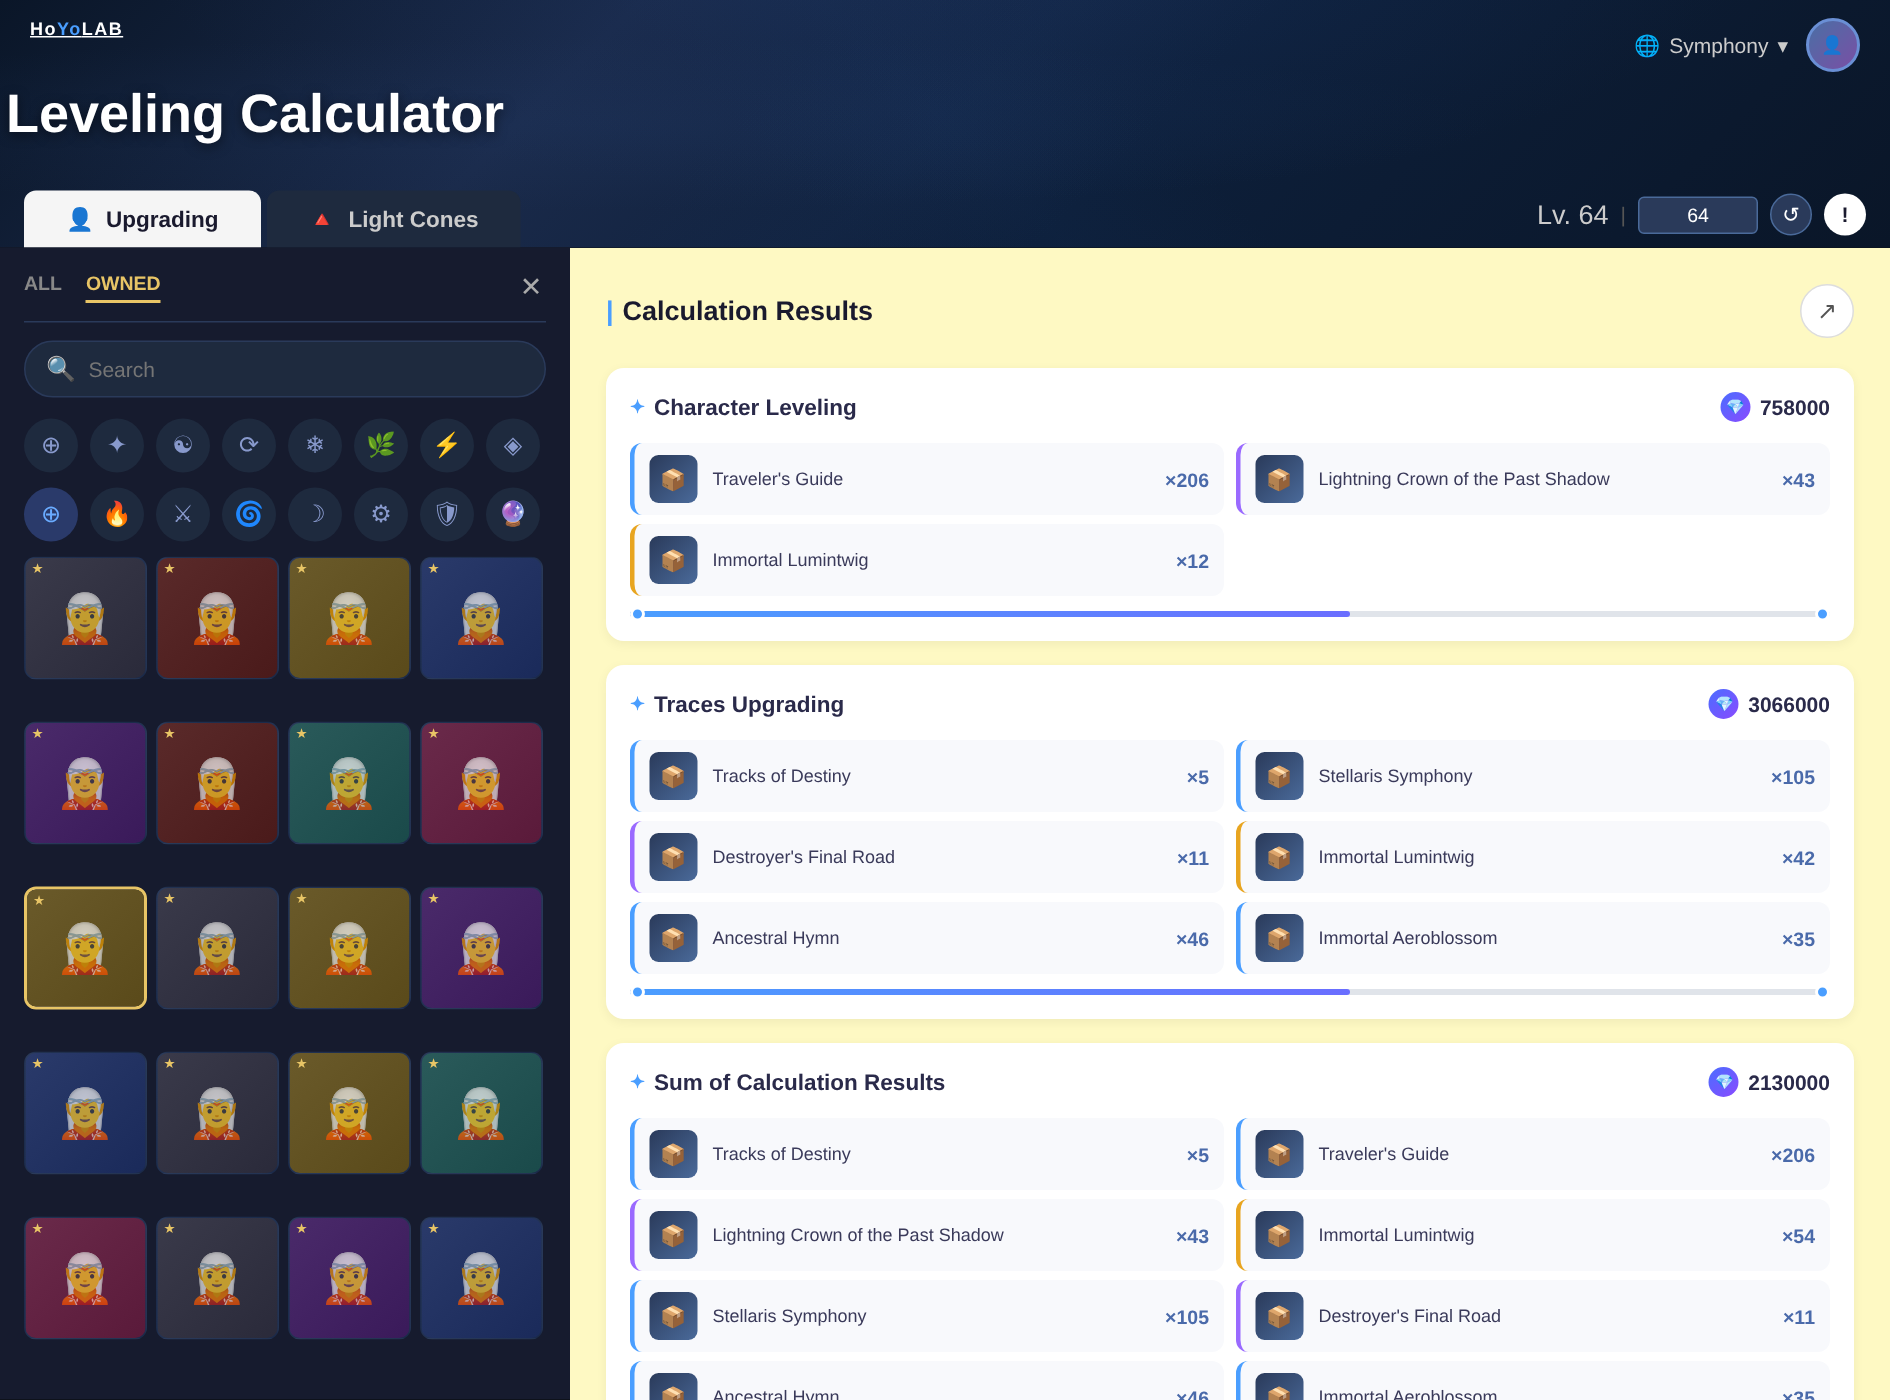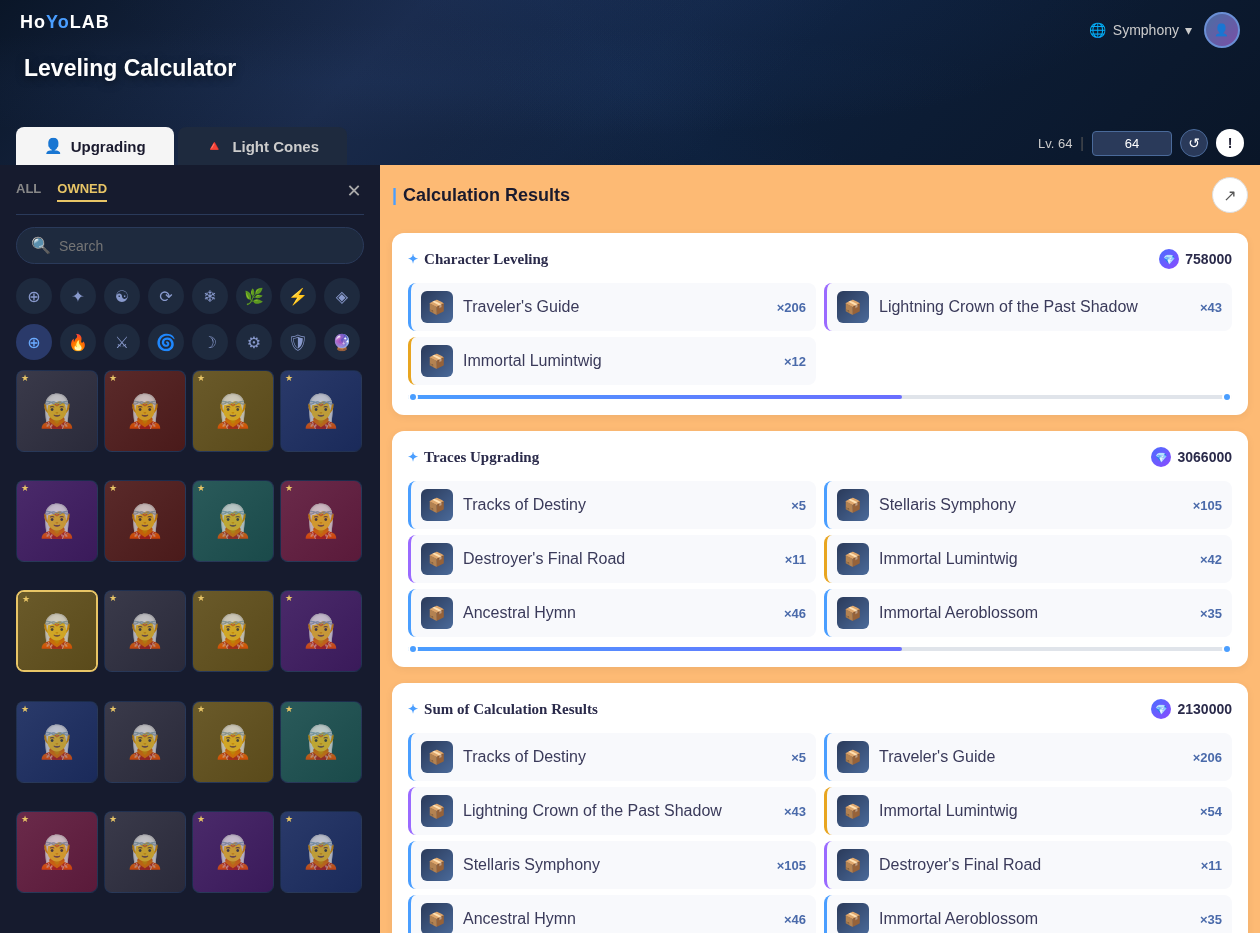--- a/index.html
+++ b/index.html
@@ -31,25 +31,26 @@
         radial-gradient(ellipse at 30% 50%, #2a4a8022 0%, transparent 50%);
     }
     .header-bg-lines {
       position: absolute;
       inset: 0;
       background-image: 
         linear-gradient(45deg, transparent 40%, #1a3a6a18 50%, transparent 60%),
         linear-gradient(-45deg, transparent 40%, #1a3a6a18 50%, transparent 60%);
     }
     .logo {
-      font-size: 18px;
+      font-size: 12px;
       font-weight: 700;
       letter-spacing: 1px;
       color: #fff;
       z-index: 1;
+      text-decoration: underline;
     }
     .logo span { color: #4a9eff; }
     .header-right {
       margin-left: auto;
       display: flex;
       align-items: center;
       gap: 12px;
       z-index: 1;
     }
     .lang-selector {
@@ -66,23 +67,23 @@
       border-radius: 50%;
       background: linear-gradient(135deg, #4a6fa5, #7a4fa5);
       border: 2px solid #6a8fd5;
       display: flex;
       align-items: center;
       justify-content: center;
       font-size: 12px;
     }
     .page-title {
       position: absolute;
-      left: 24px;
+      left: 4px;
       top: 55px;
-      font-size: 23px;
+      font-size: 36px;
       font-weight: 800;
       color: #fff;
       text-shadow: 0 2px 8px rgba(0,0,0,0.5);
       z-index: 1;
     }
 
     
     .tab-bar {
       position: absolute;
       bottom: 0;
@@ -117,21 +118,21 @@
     
     .level-bar {
       position: absolute;
       right: 16px;
       bottom: 8px;
       display: flex;
       align-items: center;
       gap: 8px;
       z-index: 2;
     }
-    .level-text { font-size: 13px; color: #ccc; }
+    .level-text { font-size: 18px; color: #ccc; }
     .level-input {
       background: #2a3a5a;
       border: 1px solid #4a6a9a;
       border-radius: 4px;
       color: #fff;
       padding: 4px 10px;
       width: 80px;
       font-size: 13px;
       text-align: center;
     }
@@ -279,23 +280,23 @@
       position: absolute;
       top: 2px;
       left: 4px;
       font-size: 9px;
       color: #e8c566;
     }
 
     
     .right-panel {
       flex: 1;
-      background: #fdba74;
+      background: #fef9c3;
       overflow-y: auto;
-      padding: 12px;
+      padding: 24px;
     }
     .results-header {
       display: flex;
       align-items: center;
       justify-content: space-between;
       margin-bottom: 20px;
     }
     .results-title {
       font-size: 18px;
       font-weight: 700;
@@ -333,21 +334,20 @@
       justify-content: space-between;
       margin-bottom: 14px;
     }
     .section-title {
       font-size: 15px;
       font-weight: 700;
       color: #2a2a4a;
       display: flex;
       align-items: center;
       gap: 6px;
-      font-family: Liberation Serif, serif;
     }
     .section-title::before { content: '✦'; color: #4a9eff; font-size: 12px; }
     .section-cost {
       display: flex;
       align-items: center;
       gap: 6px;
       font-size: 14px;
       font-weight: 700;
       color: #2a2a4a;
     }
@@ -384,21 +384,21 @@
       height: 32px;
       border-radius: 6px;
       background: linear-gradient(135deg, #2a3a5a, #4a6a9a);
       display: flex;
       align-items: center;
       justify-content: center;
       font-size: 14px;
       flex-shrink: 0;
     }
     .item-name {
-      font-size: 16px;
+      font-size: 12px;
       color: #3a3a5a;
       flex: 1;
     }
     .item-count {
       font-size: 13px;
       color: #4a6aaa;
       font-weight: 600;
     }
 
     

